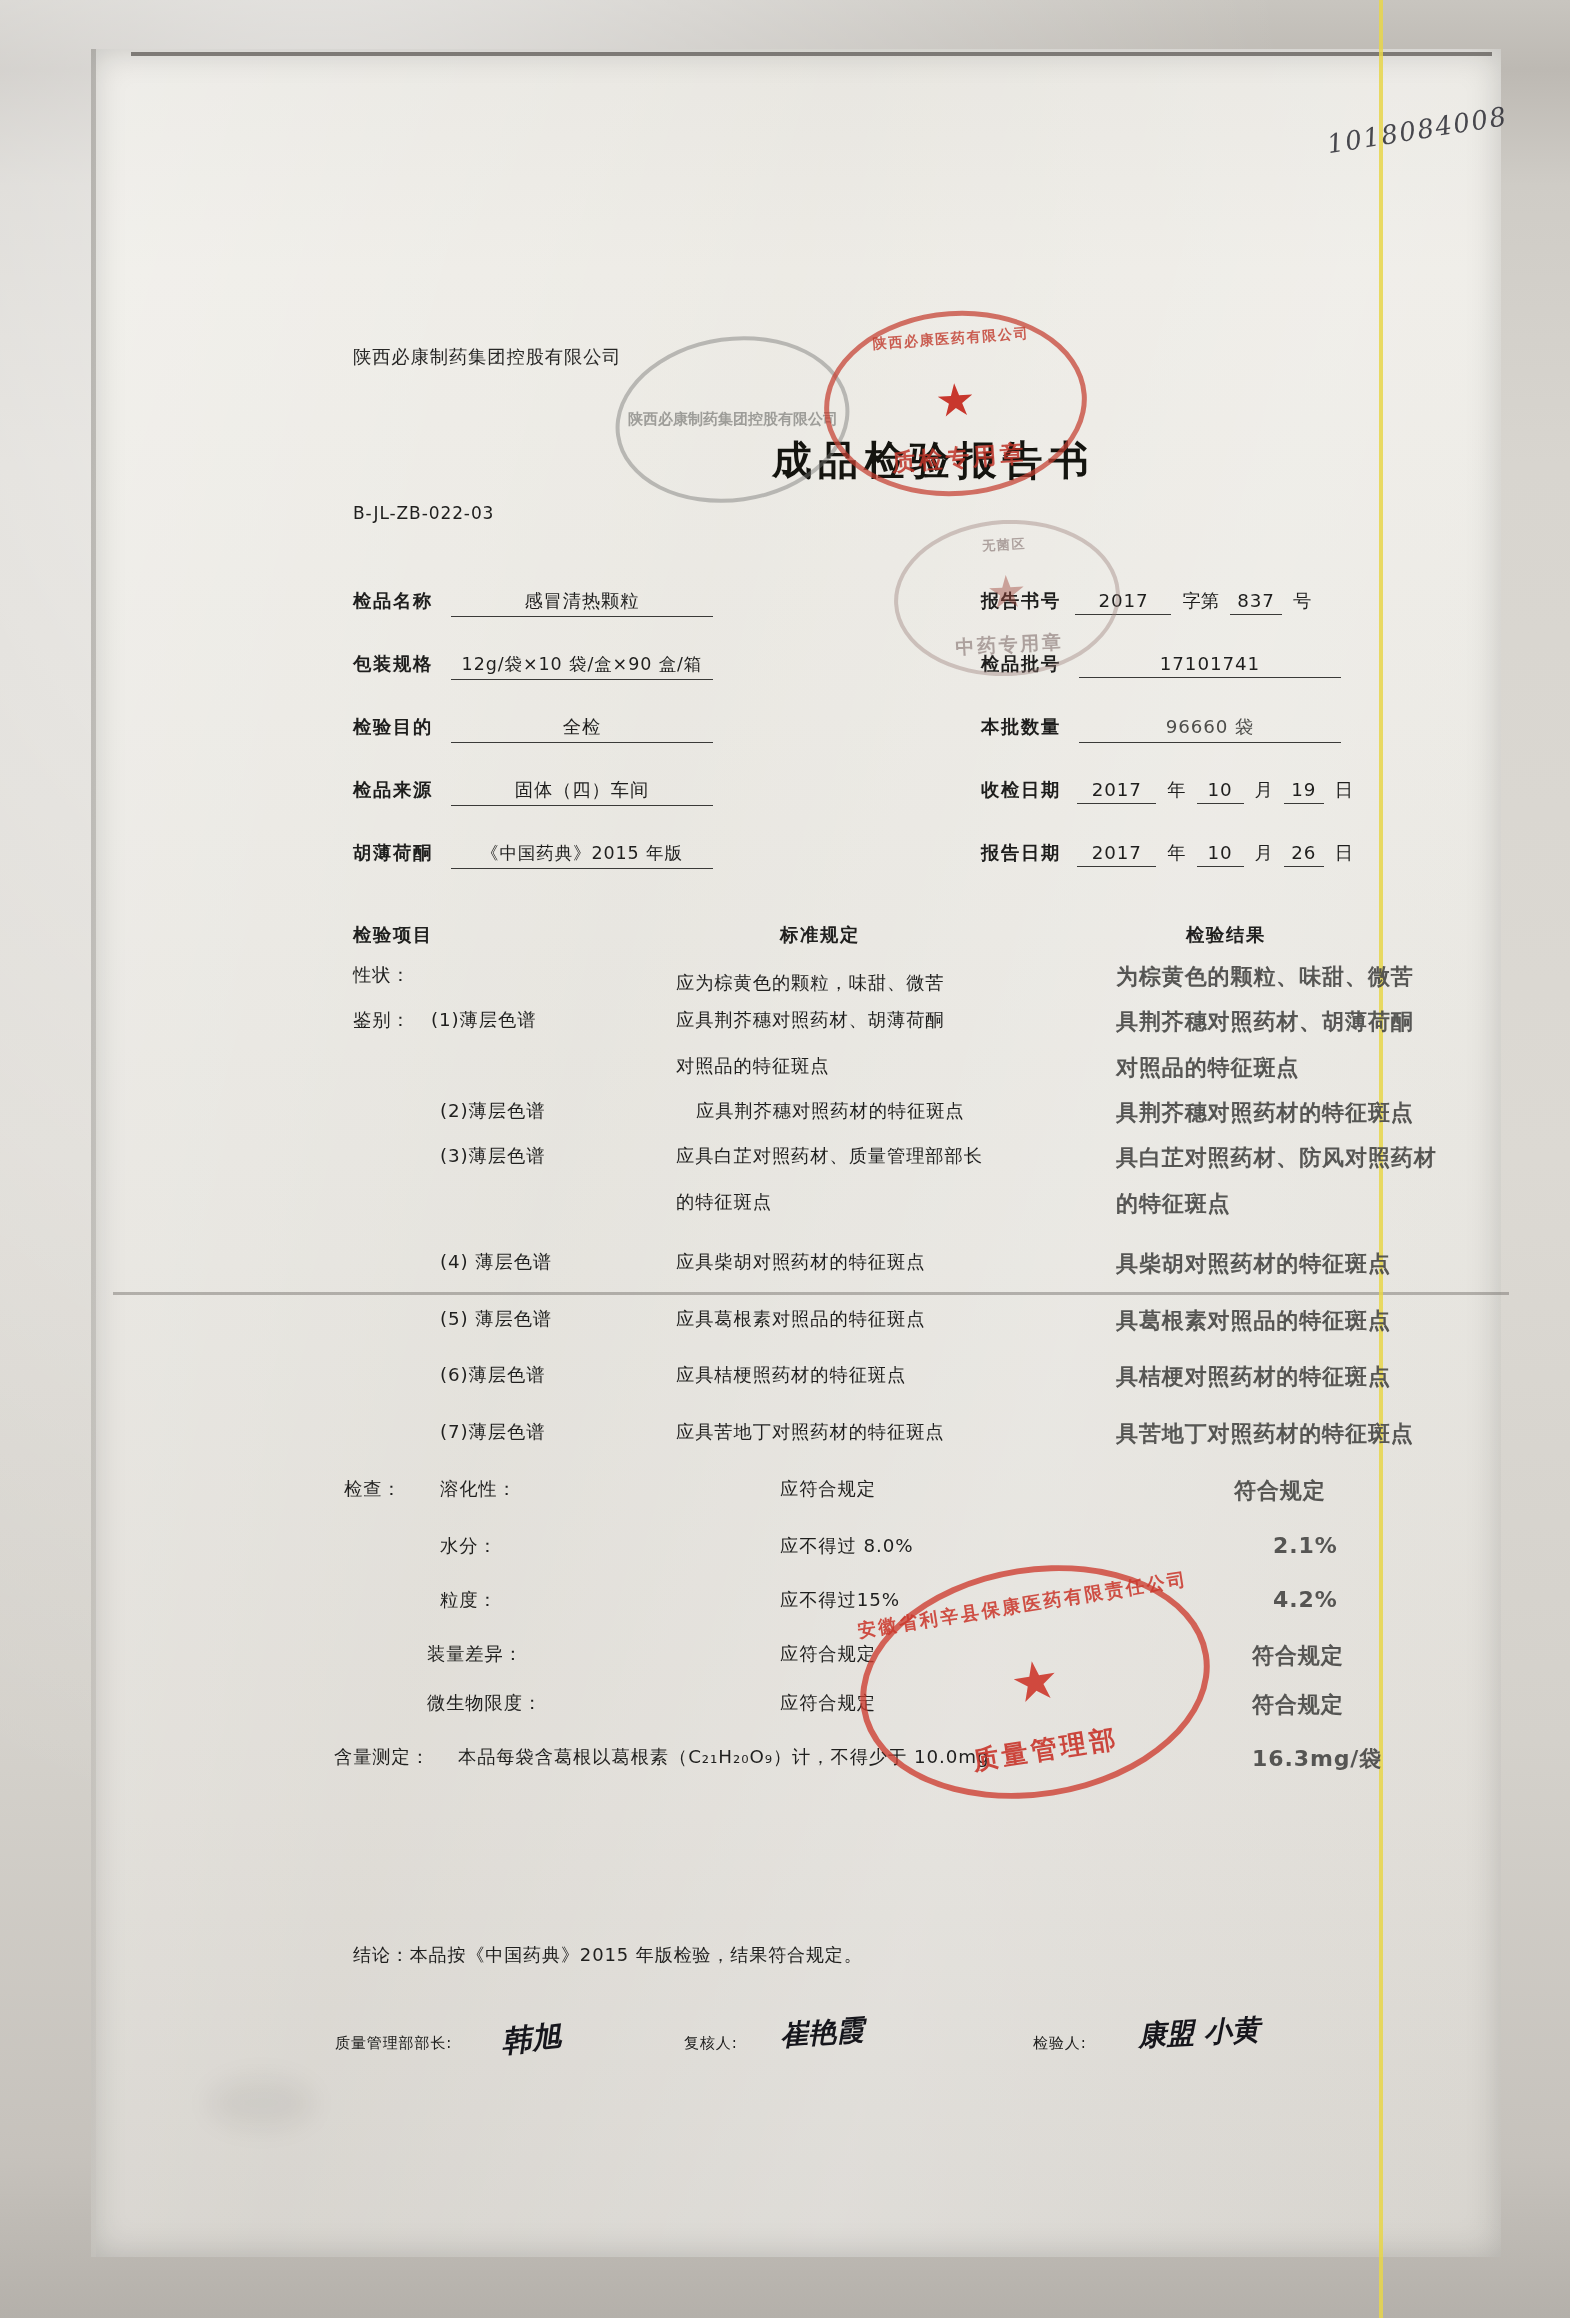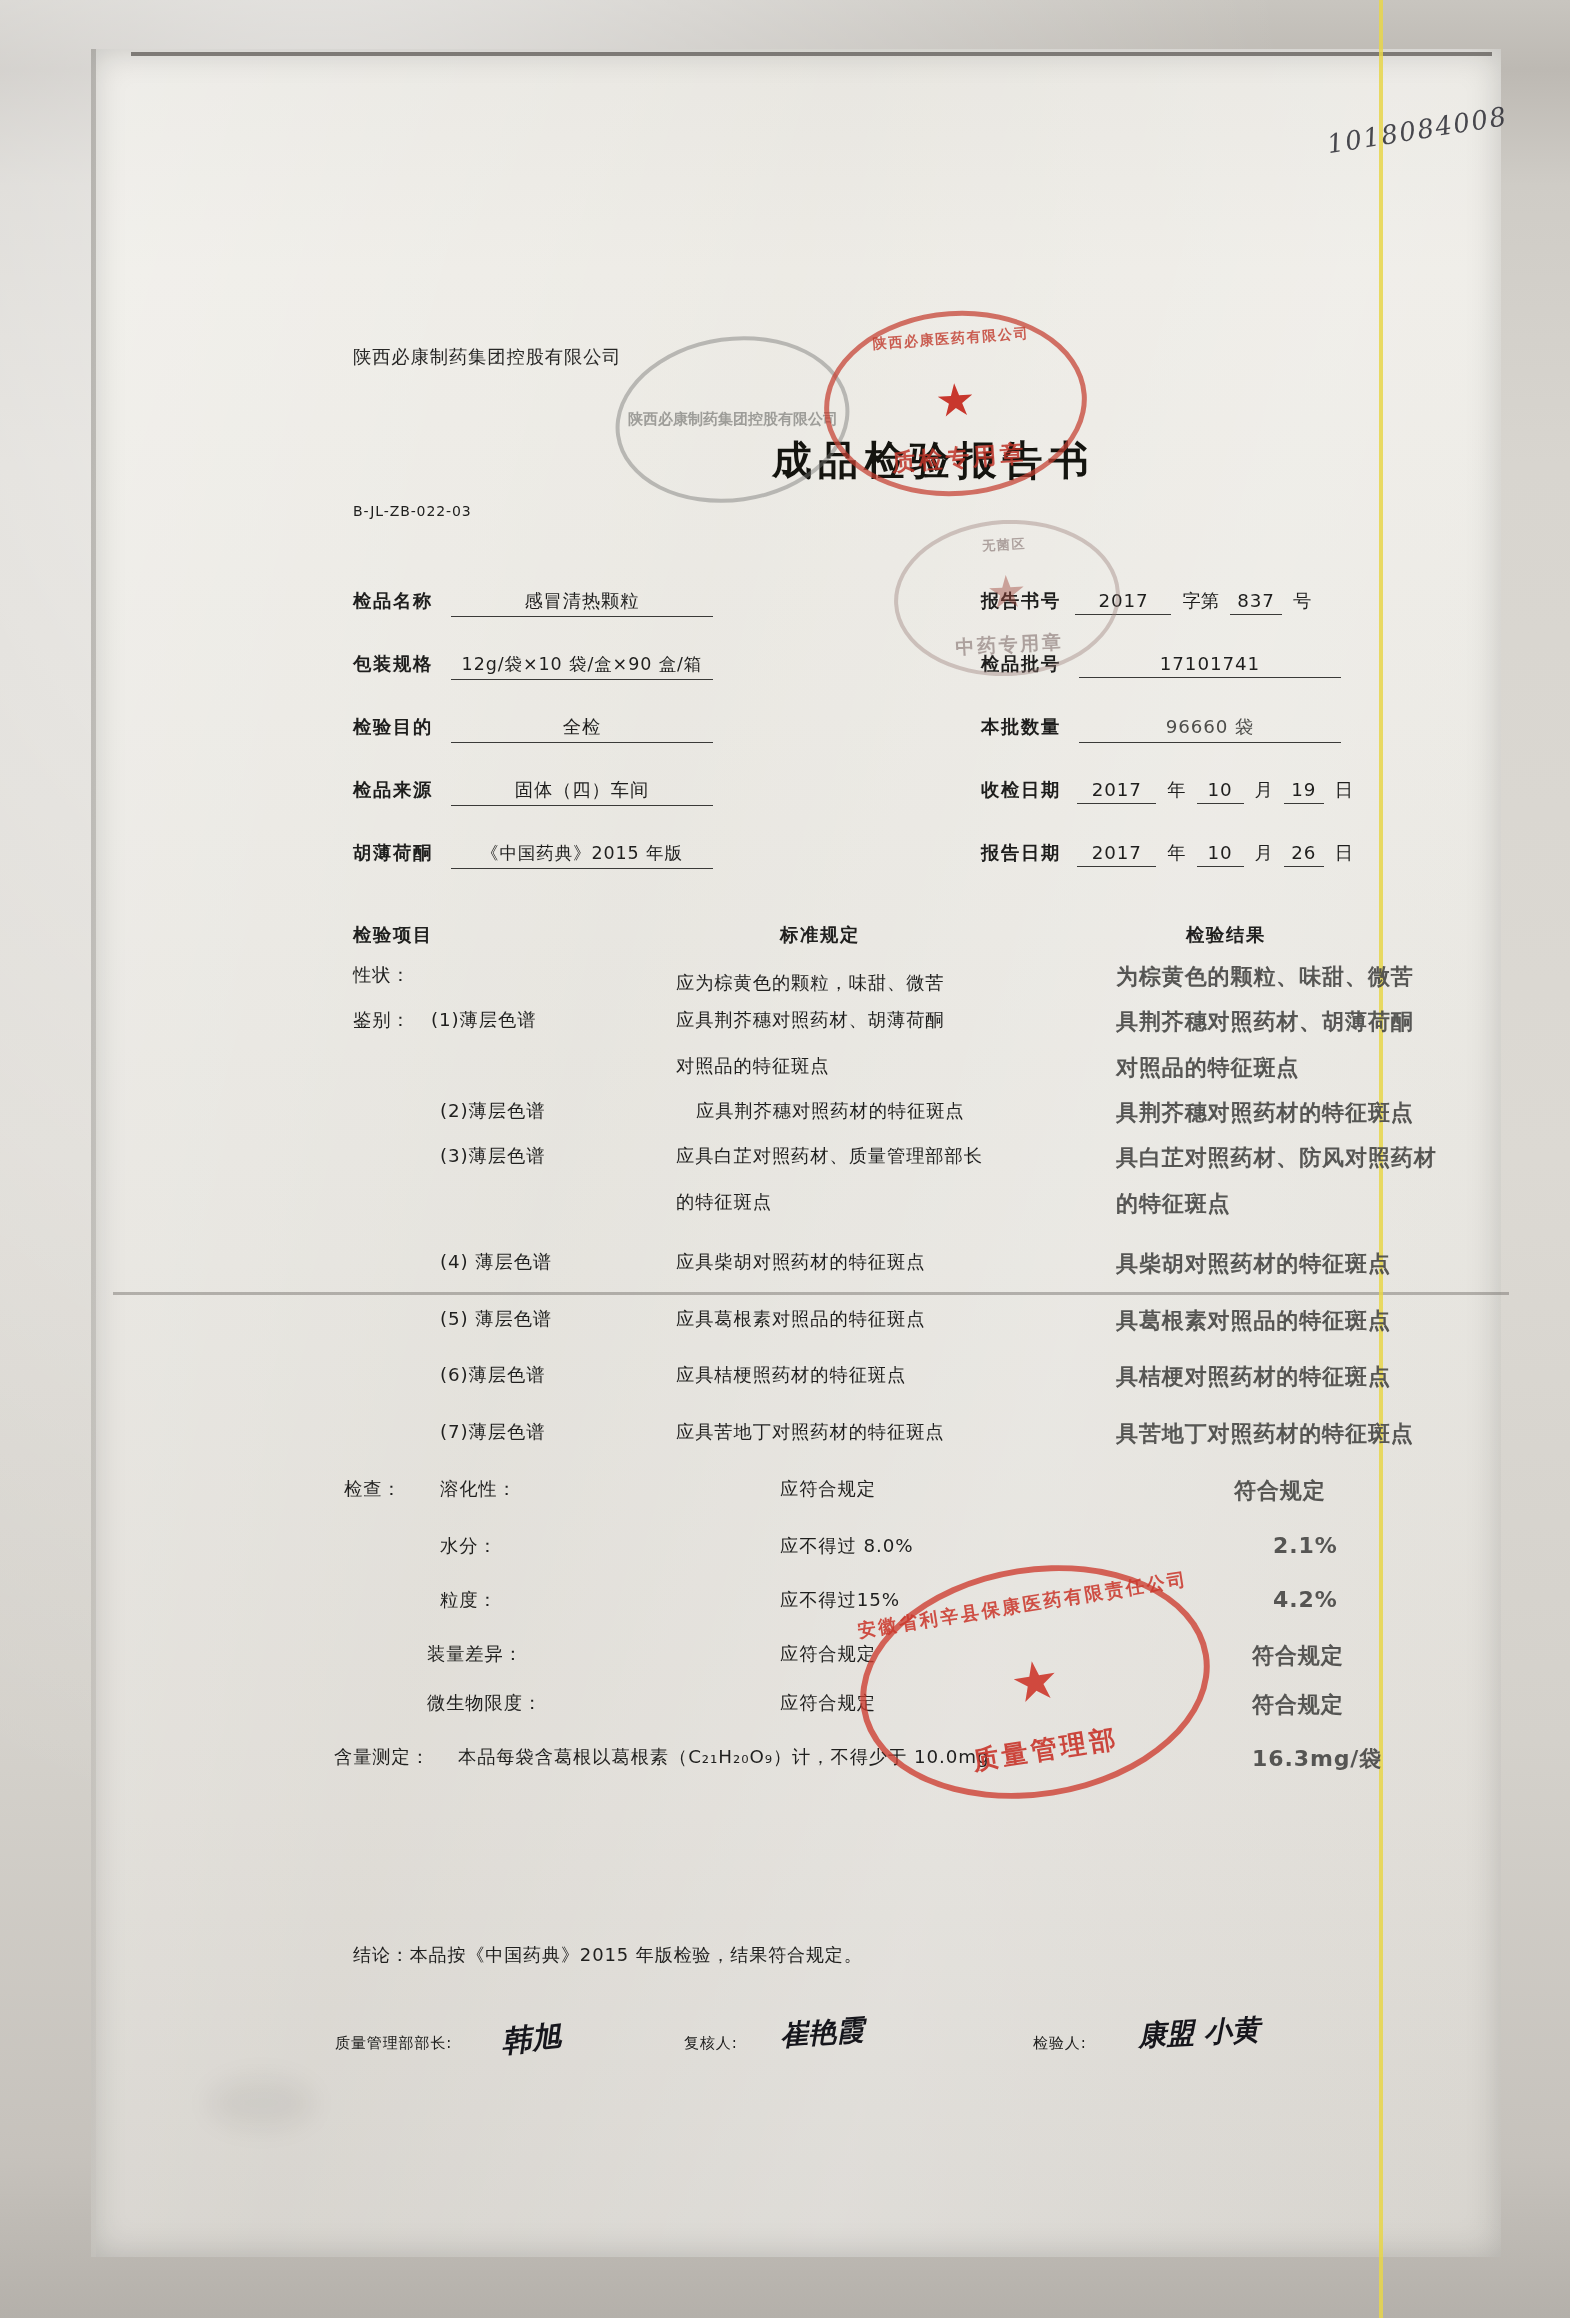--- a/index.html
+++ b/index.html
@@ -37,21 +37,21 @@
     transform:rotate(-9deg);letter-spacing:1.7px;opacity:.85;
   }
   
   .doc{position:absolute;left:91px;top:49px;width:1410px;height:2208px;color:#20201f;}
   .company{position:absolute;left:262px;top:295px;font-size:18.3px;letter-spacing:0.9px;color:#272726;}
   .title{
     position:absolute;left:681px;top:384px;width:489px;text-align:left;
     font-size:40px;font-weight:bold;letter-spacing:6.1px;color:#14140f;
     font-family:"DejaVu Sans","Liberation Sans",sans-serif;
   }
-  .code{position:absolute;left:262px;top:454px;font-size:14px;letter-spacing:0.9px;}
+  .code{position:absolute;left:262px;top:454px;font-size:17px;letter-spacing:0.9px;}
 
   
   .frow{position:absolute;font-size:18.3px;color:#1e1e1d;}
   .flabel{display:inline-block;font-weight:bold;letter-spacing:1.7px;}
   .fval{
     display:inline-block;border-bottom:1.3px solid #3a3a38;
     text-align:center;padding-bottom:2.6px;letter-spacing:0.9px;
   }
   .pill{display:inline-block;padding:0 5.2px;}
 

